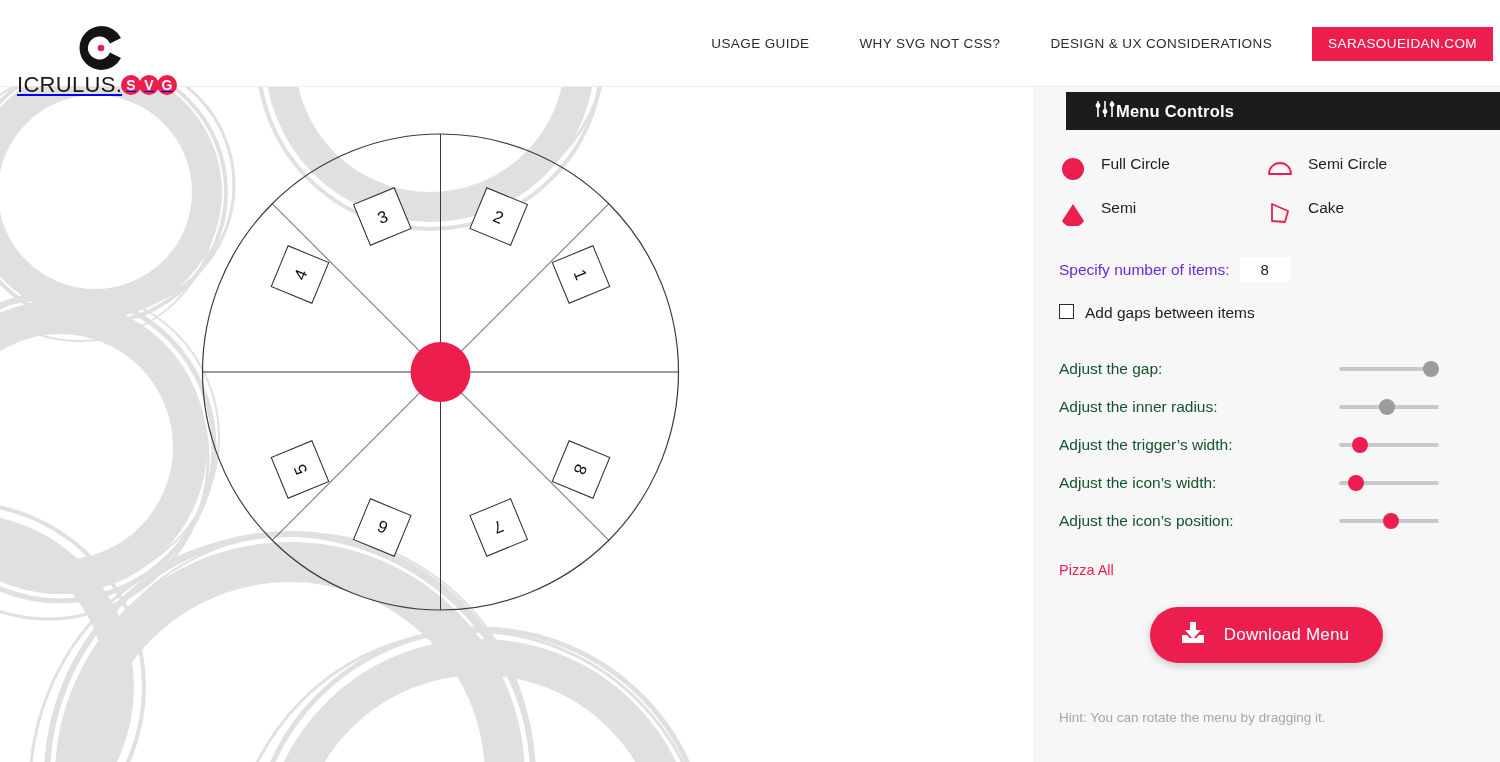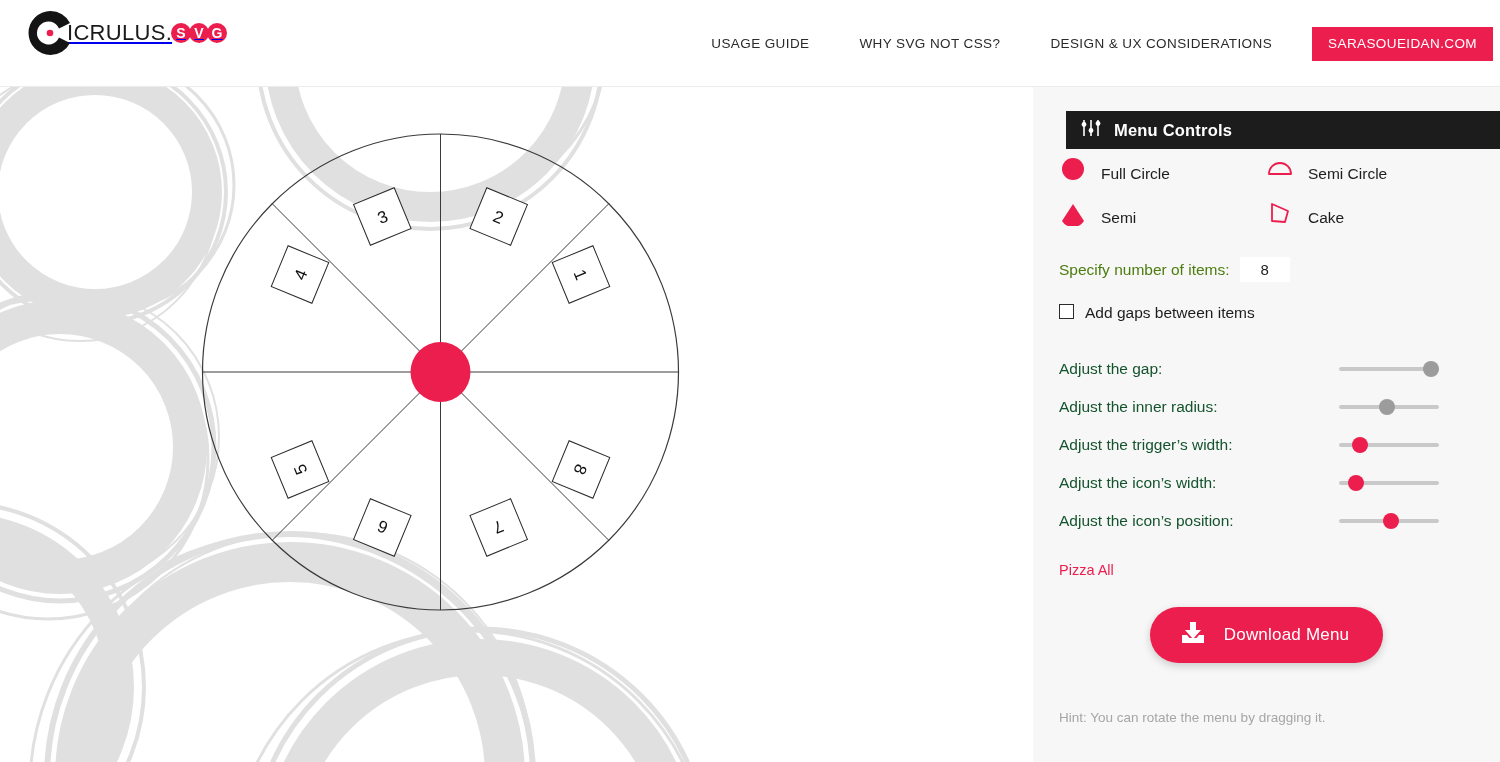--- a/index.html
+++ b/index.html
@@ -11,22 +11,22 @@
   }
   #app { position: relative; width: 1500px; height: 762px; overflow: hidden; background:#fff; }
 
   
   .site-header {
     position: absolute; top: 0; left: 0; width: 1500px; height: 87px;
     background: #ffffff; z-index: 40;
     border-bottom: 1px solid #ececec;
   }
   .logo-wrap {
-    position: absolute; left: 25px; top: 9px;
-    display: flex; align-items: center; height: 48px;
+    position: absolute; left: 25px; top: 24px;
+    display: flex; align-items: center; height: 48px; flex-direction: column;
   }
   .logo-c { position: relative; width: 50px; height: 48px; flex: 0 0 auto; }
   .logo-text {
     font-size: 22px; letter-spacing: 0.3px; color: #1a1a1a;
     font-weight: 400; margin-left: -8px; display: flex; align-items: center;
     font-family: "Liberation Sans", sans-serif;
   }
   .logo-svg-badges { display: inline-flex; margin-left: 1px; }
   .logo-badge {
     display: inline-flex; align-items: center; justify-content: center;
@@ -63,37 +63,37 @@
   .item-box { fill: #ffffff; stroke: #2c2c2c; stroke-width: 1; }
   .item-text { font-family: "Liberation Sans", sans-serif; font-size: 17px; fill: #111; text-anchor: middle; dominant-baseline: central; }
   .hub { fill: #ec1e4e; }
 
   
   .panel {
     position: absolute; right: 0; top: 87px; width: 467px; height: 675px;
     background: #f7f7f7; z-index: 20;
   }
   .panel-header {
-    position: absolute; left: 33px; top: 24px; width: 434px; height: 38px;
-    background: #1c1c1c; display: flex; align-items: center; gap: 12px;
-    padding-left: 14px;
+    position: absolute; left: 33px; top: 5px; width: 434px; height: 38px;
+    background: #1c1c1c; display: flex; align-items: center; 
+    padding-left: 28px;
   }
   .panel-header-title { color: #ffffff; font-size: 16.5px; font-weight: 700; letter-spacing: .2px; }
   .panel-body { position: absolute; left: 26px; top: 68px; width: 441px; }
 
   .shape-grid {
     display: grid; grid-template-columns: 207px 1fr; row-gap: 16px;
     margin-top: 0px;
   }
-  .shape-opt { display: flex; align-items: flex-end; gap: 14px; cursor: pointer; }
+  .shape-opt { display: flex; align-items: flex-start; gap: 14px; cursor: pointer; }
   .shape-icon { width: 28px; height: 28px; display: flex; align-items: center; justify-content: center; flex:0 0 auto;}
   .shape-label { font-size: 15.5px; color: #1d1d1d; }
 
   .items-row { display: flex; align-items: center; margin-top: 30px; }
-  .items-label { font-size: 15.5px; color: #4d7c0f; }
+  .items-label { font-size: 15.5px; color: #6d28d9; }
   .items-input {
     margin-left: 10px; width: 50px; height: 25px; border: none; background: #ffffff;
     text-align: center; font-size: 15px; color: #1d1d1d;
     font-family: "Liberation Sans", sans-serif;
   }
 
   .gaps-row { display: flex; align-items: flex-start; margin-top: 22px; gap: 11px; }
   .cbx { width: 15px; height: 15px; border: 1.6px solid #2b2b2b; background: #fff; flex: 0 0 auto; }
   .gaps-label { font-size: 15.5px; color: #1d1d1d; }
 

